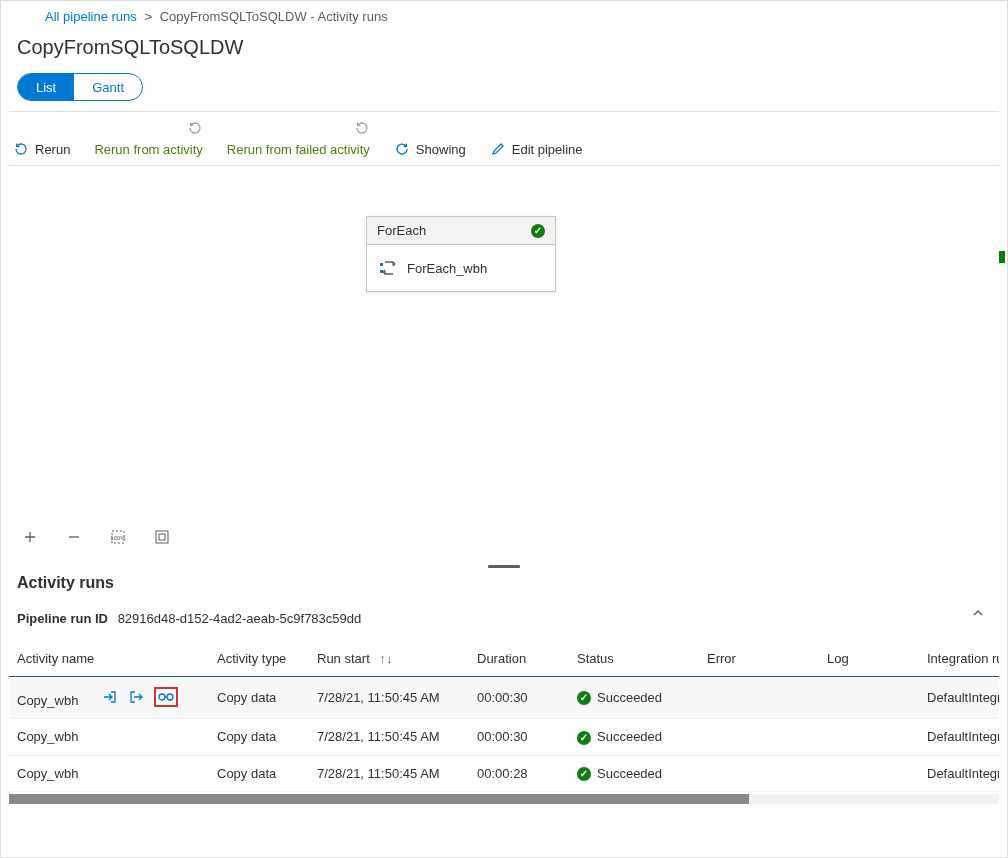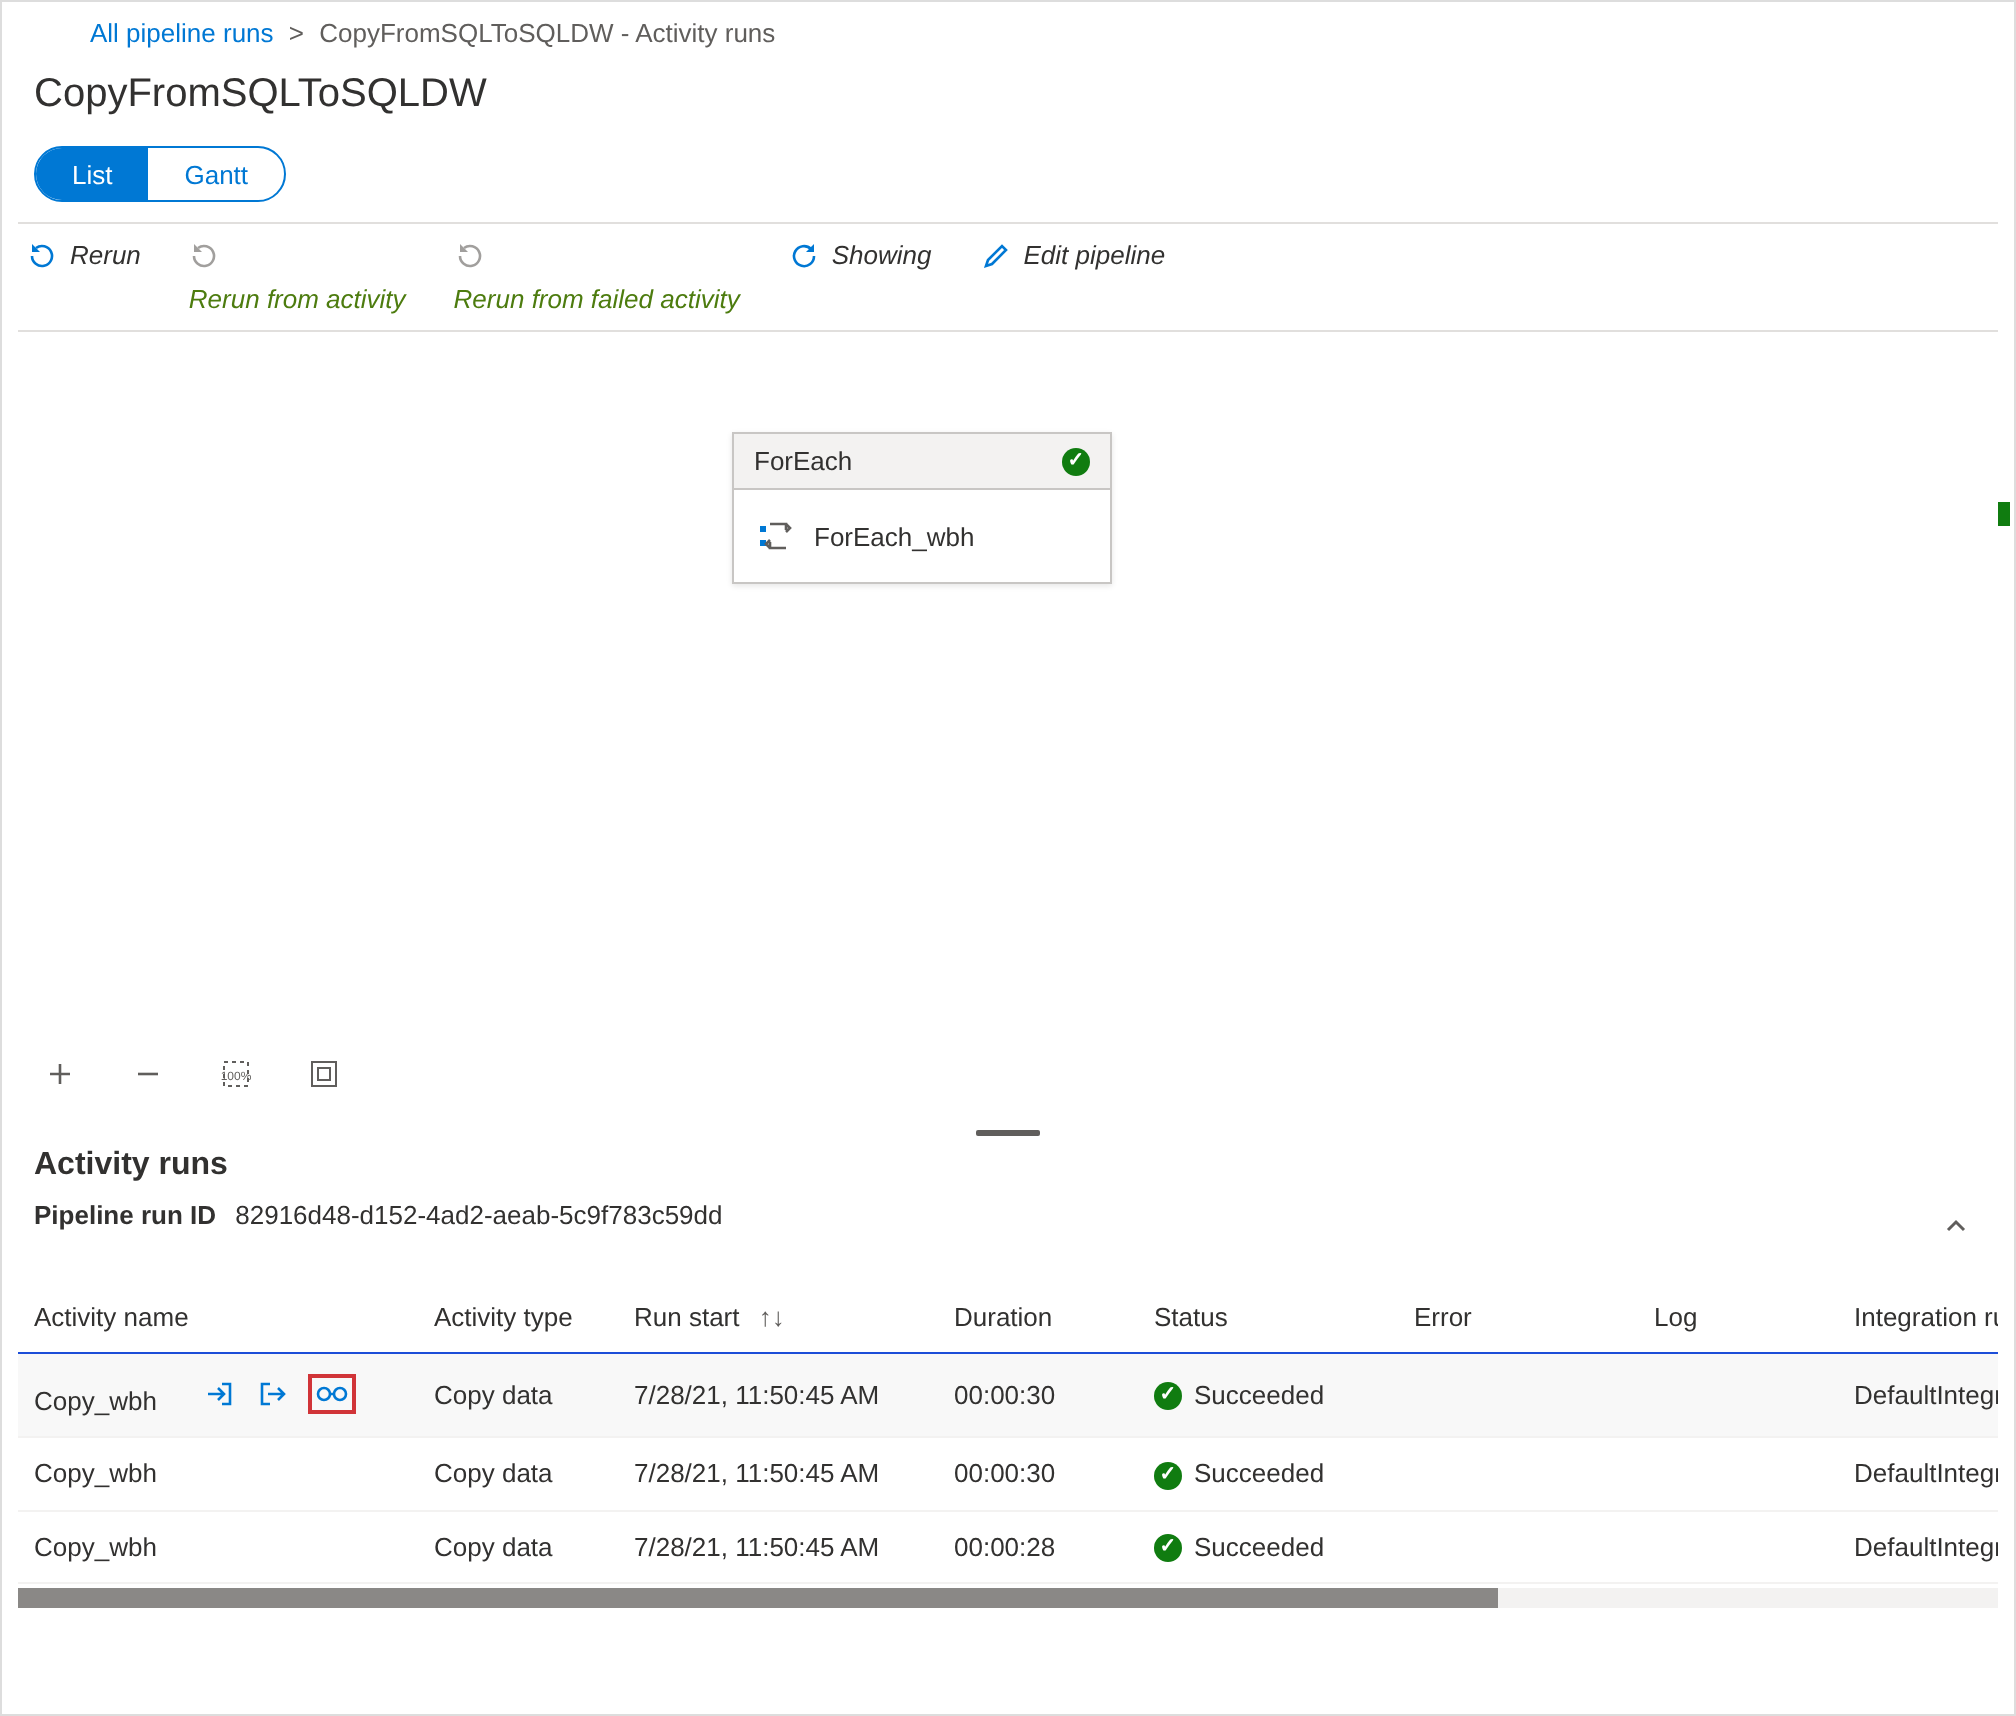--- a/index.html
+++ b/index.html
@@ -23,21 +23,21 @@
   overflow: hidden; margin-left: 8px; height: 28px;
 }
 .view-toggle .opt {
   padding: 4px 18px; font-size: 13px; color: #0078d4; display:flex; align-items:center; cursor:pointer;
 }
 .view-toggle .opt.active { background: #0078d4; color: #fff; }
 .toolbar {
   border-top: 1px solid #e1dfdd; border-bottom: 1px solid #e1dfdd;
   padding: 8px 4px; display: flex; gap: 24px;
 }
-.toolbar .btn { display: inline-flex; align-items:flex-start; gap:6px; color:#323130; cursor:pointer; font-size:13px;font-style:italic;}
+.toolbar .btn { display: inline-flex; align-items:flex-end; gap:6px; color:#323130; cursor:pointer; font-size:13px;}
 .toolbar .btn.disabled { color:#4d7c0f; cursor:default;flex-direction:column;}
 .toolbar .btn .ic { color:#0078d4; display:inline-flex; }
 .toolbar .btn.disabled .ic { color:#a19f9d; }
 .canvas { height: 390px; position:relative; }
 .node {
   position:absolute; left:357px; top:50px; width:190px;
   border:1px solid #c8c6c4; background:#fff; box-shadow:0 1px 3px rgba(0,0,0,0.1);
 }
 .node-handle { position:absolute; right:-6px; top:85px; width:6px; height:12px; background:#107c10; }
 .node-header {
@@ -51,21 +51,21 @@
   display:inline-flex; align-items:center; justify-content:center;
 }
 .success-badge::after { content:"✓"; color:#fff; font-size:10px; font-weight:bold; line-height:1;}
 .canvas-tools {
   position:absolute; bottom:10px; left:12px; display:flex; gap:26px; color:#605e5c;
 }
 .canvas-tools .tool { width:18px; height:18px; cursor:pointer; display:inline-flex; align-items:center; justify-content:center;}
 .divider-handle { text-align:center; height:8px; }
 .divider-handle .bar { width:32px; height:3px; background:#605e5c; display:inline-block; border-radius:1px;}
 .section-title { font-size:16px; font-weight:600; padding:10px 8px 6px;}
-.runid-row { padding:2px 8px 14px; font-size:13px; display:flex; align-items:flex-start; justify-content:space-between;}
+.runid-row { padding:2px 8px 14px; font-size:13px; display:flex; align-items:flex-end; justify-content:space-between;}
 .runid-row .lbl { font-weight:600; margin-right:6px;}
 .collapse-chevron { color:#605e5c; cursor:pointer; font-size:14px; padding:6px;}
 .status-filter { padding:4px 8px 10px; display:flex; align-items:center; gap:6px; cursor:pointer;}
 .showing { padding:4px 8px 12px; color:#323130;}
 .table-wrap { overflow-x:auto; border-top:1px solid #fff;}
 table { border-collapse:collapse; width:100%; min-width:1040px; table-layout:fixed;}
 th, td { text-align:left; padding:10px 8px; font-size:13px; white-space:nowrap;}
 th { font-weight:400; border-bottom:1px solid #1d4ed8; }
 tr.datarow { border-bottom:1px solid #f3f2f1; }
 tr.datarow.highlight { background:#f8f8f8;}

